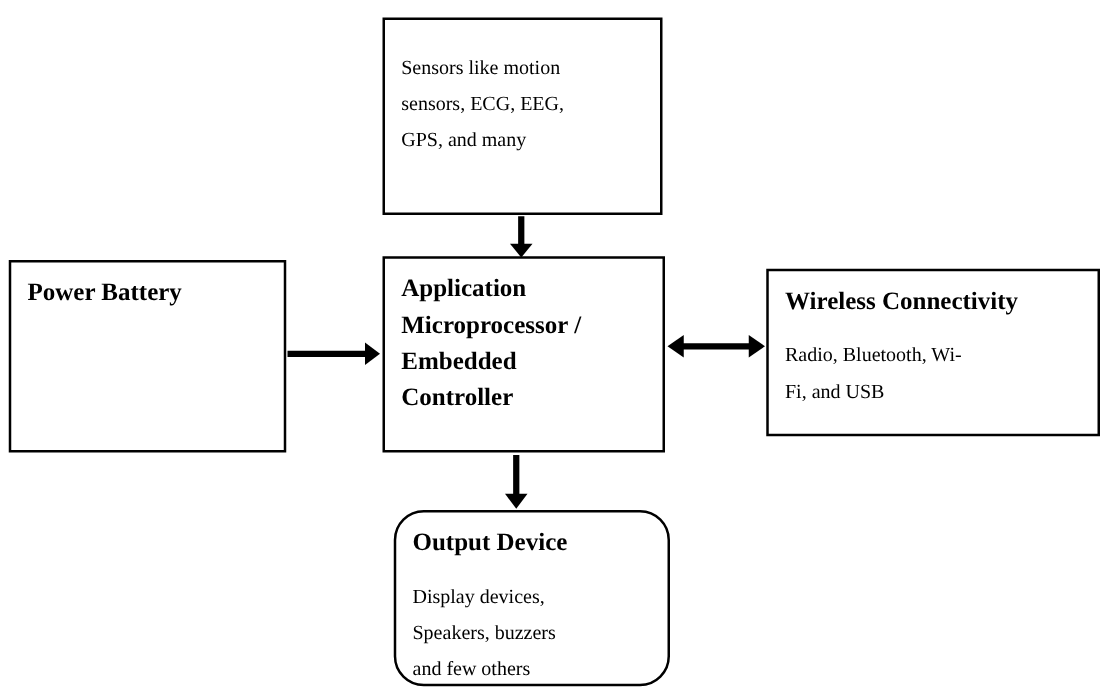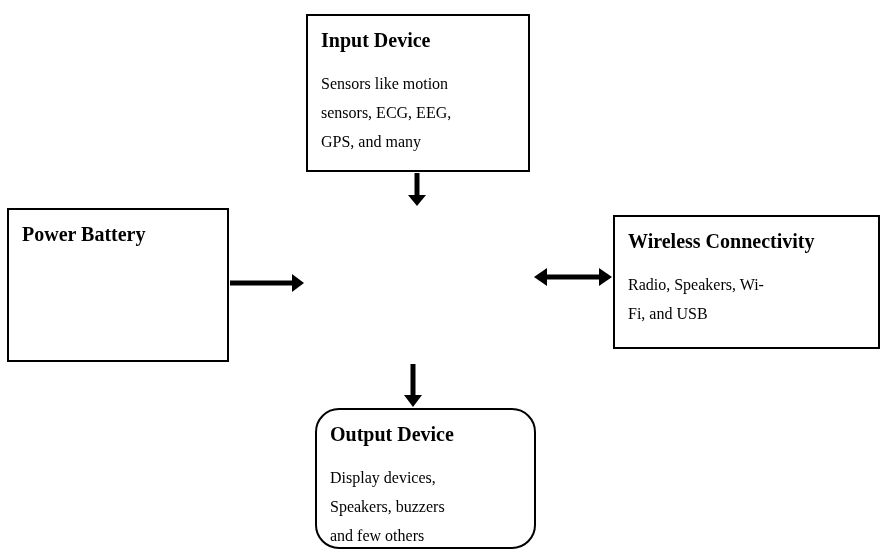--- a/index.html
+++ b/index.html
@@ -47,34 +47,39 @@
     top: 0;
     pointer-events: none;
   }
 </style>
 </head>
 <body>
 
 <div class="canvas">
 
   <div class="box" id="box-input">
-    <div class="box-title">Input Device</div>
     <div class="box-body">Sensors like motion
 sensors, ECG, EEG,
 GPS, and many</div>
   </div>
 
   <div class="box" id="box-power">
     <div class="box-title">Power Battery</div>
   </div>
 
+  <div class="box" id="box-proc">
+    <div class="box-title">Application
+Microprocessor /
+Embedded
+Controller</div>
+  </div>
 
   <div class="box" id="box-wireless">
     <div class="box-title">Wireless Connectivity</div>
-    <div class="box-body">Radio, Speakers, Wi-
+    <div class="box-body">Radio, Bluetooth, Wi-
 Fi, and USB</div>
   </div>
 
   <div class="box" id="box-output">
     <div class="box-title">Output Device</div>
     <div class="box-body">Display devices,
 Speakers, buzzers
 and few others</div>
   </div>
 

